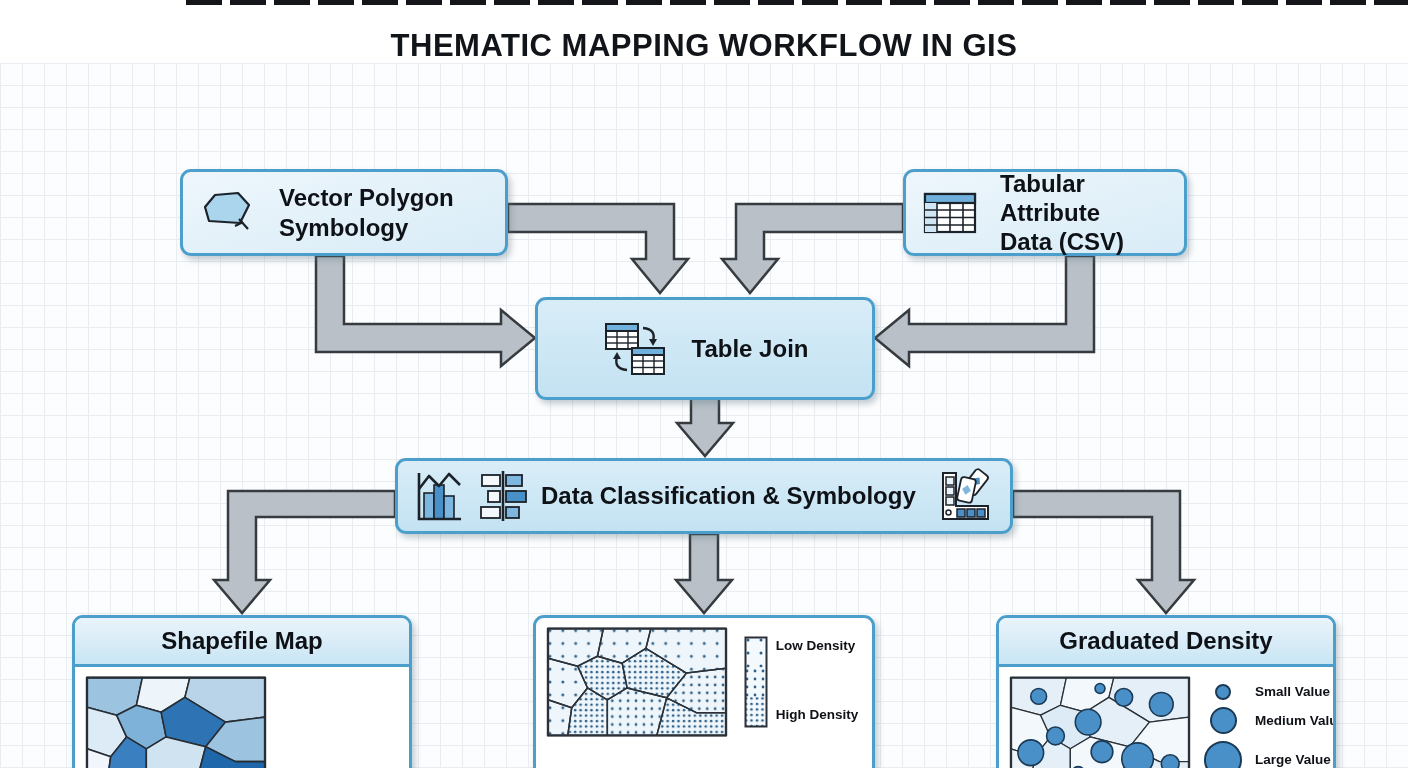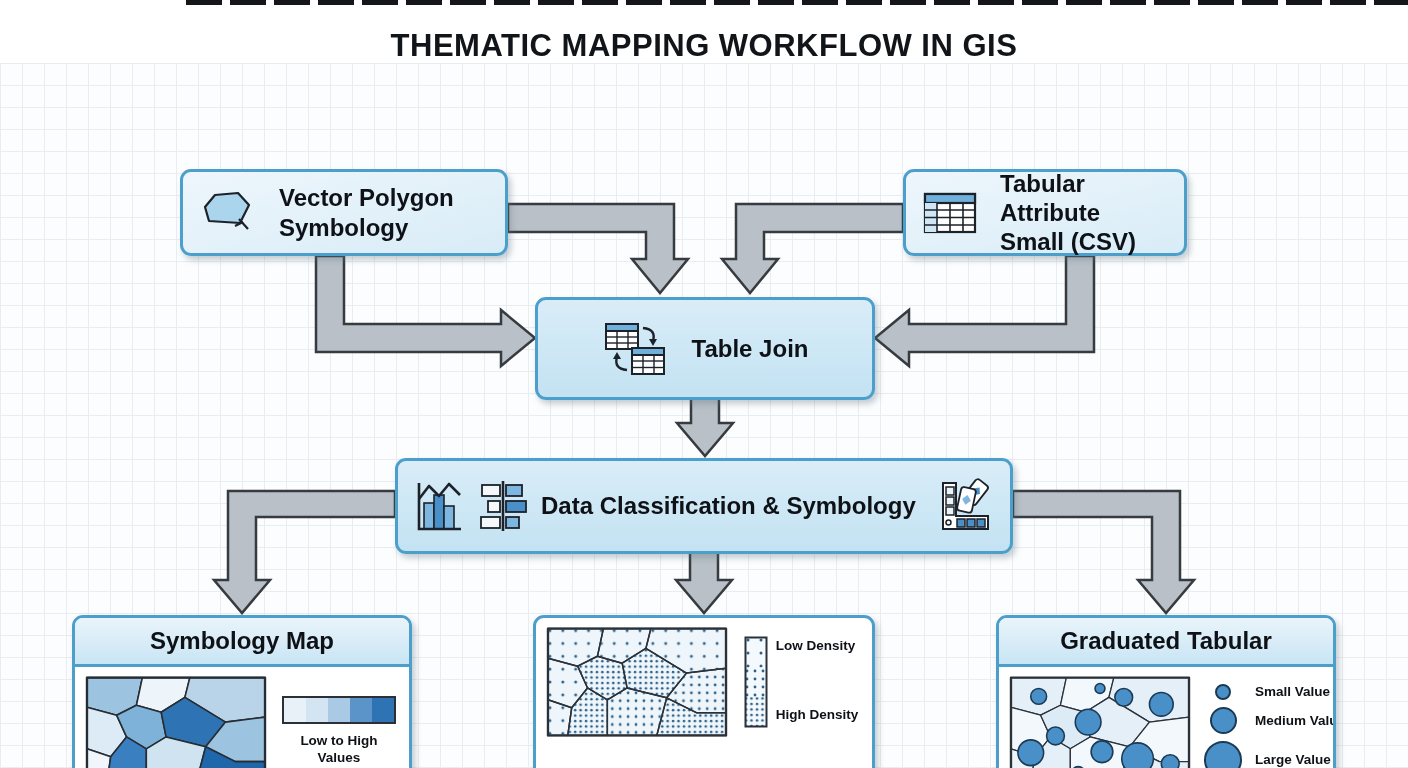--- a/index.html
+++ b/index.html
@@ -33,21 +33,21 @@
     box-shadow:3px 4px 6px rgba(90,115,130,.35);
     display:flex;align-items:center;box-sizing:border-box;
   }
   .node-light{background:linear-gradient(165deg,#eef6fc 0%,#d8ecf7 100%);}
   .node-med{background:linear-gradient(180deg,#d9edf8 0%,#c3e2f2 100%);}
   .node .icon{flex:none;display:flex;align-items:center;justify-content:center;}
   .node-label{font-size:24px;font-weight:700;line-height:1.22;color:#0e1116;}
   #node-vector{left:180px;top:106px;width:328px;height:87px;gap:24px;padding-left:18px;}
   #node-tabular{left:903px;top:106px;width:284px;height:87px;gap:22px;padding-left:16px;}
   #node-join{left:535px;top:234px;width:340px;height:103px;gap:24px;justify-content:center;}
-  #node-class{left:395px;top:395px;width:618px;height:96px;gap:13px;padding:0 15px;}
+  #node-class{left:395px;top:395px;width:618px;height:76px;gap:13px;padding:0 15px;}
   #node-class .palette-wrap{margin-left:auto;}
 
   .panel{
     position:absolute;z-index:2;border:3px solid #4d9fcb;border-radius:11px;background:#ffffff;
     box-shadow:3px 4px 6px rgba(90,115,130,.35);box-sizing:border-box;overflow:hidden;
     width:340px;height:180px;top:552px;
   }
   #panel-choropleth{left:72px;}
   #panel-dot{left:533px;width:342px;}
   #panel-grad{left:996px;}
@@ -129,21 +129,21 @@
           <line x1="15" y1="13" x2="15" y2="42" stroke="#1c222a" stroke-width="1.6"></line>
           <line x1="28" y1="13" x2="28" y2="42" stroke="#1c222a" stroke-width="1.6"></line>
           <line x1="41" y1="13" x2="41" y2="42" stroke="#1c222a" stroke-width="1.6"></line>
           <line x1="3" y1="20" x2="53" y2="20" stroke="#1c222a" stroke-width="1.6"></line>
           <line x1="3" y1="27.5" x2="53" y2="27.5" stroke="#1c222a" stroke-width="1.6"></line>
           <line x1="3" y1="35" x2="53" y2="35" stroke="#1c222a" stroke-width="1.6"></line>
         </svg>
       </span>
       <span class="node-label">
         <span>Tabular Attribute</span><br>
-        <span>Small (CSV)</span>
+        <span>Data (CSV)</span>
       </span>
     </div>
 
     <div class="node node-med" id="node-join">
       <span class="icon">
         <svg width="66" height="58" viewBox="0 0 66 58" xmlns="http://www.w3.org/2000/svg">
           <g>
             <rect x="4" y="4" width="32" height="25" fill="#ffffff" stroke="#1c222a" stroke-width="2"></rect>
             <rect x="4" y="4" width="32" height="7" fill="#6fb0dc" stroke="#1c222a" stroke-width="2"></rect>
             <line x1="15" y1="11" x2="15" y2="29" stroke="#1c222a" stroke-width="1.4"></line>
@@ -207,52 +207,39 @@
           <circle cx="11.5" cy="44.5" r="2.5" fill="#ffffff" stroke="#1c222a" stroke-width="1.5"></circle>
           <rect x="20" y="41" width="8" height="8" fill="#4a90c8" stroke="#1c222a" stroke-width="1.5"></rect>
           <rect x="30" y="41" width="8" height="8" fill="#4a90c8" stroke="#1c222a" stroke-width="1.5"></rect>
           <rect x="40" y="41" width="8" height="8" fill="#4a90c8" stroke="#1c222a" stroke-width="1.5"></rect>
         </svg>
       </span>
     </div>
 
     <div class="panel" id="panel-choropleth">
       <div class="panel-header">
-        <span>Symbology Map</span>
+        <span>Shapefile Map</span>
       </div>
       <div class="panel-body">
         <svg class="map-svg" width="182" height="112" viewBox="0 0 184 112" xmlns="http://www.w3.org/2000/svg">
           <g stroke="#272d34" stroke-width="1.6" stroke-linejoin="round">
             <polygon points="2,2 58,2 52,30 32,40 2,32" fill="#9cc3e0"></polygon>
             <polygon points="58,2 106,2 101,22 77,37 52,30" fill="#edf4fa"></polygon>
             <polygon points="106,2 182,2 182,42 142,47 101,22" fill="#b9d4e9"></polygon>
             <polygon points="2,32 32,40 42,62 26,82 2,74" fill="#dcebf5"></polygon>
             <polygon points="32,40 52,30 77,37 82,62 62,74 42,62" fill="#7fb2d9"></polygon>
             <polygon points="77,37 101,22 142,47 122,72 82,62" fill="#2e74b5"></polygon>
             <polygon points="142,47 182,42 182,87 152,87 122,72" fill="#9cc3e0"></polygon>
             <polygon points="2,74 26,82 22,110 2,110" fill="#f0f6fb"></polygon>
             <polygon points="26,82 42,62 62,74 62,110 22,110" fill="#3a7fbf"></polygon>
             <polygon points="62,74 82,62 122,72 112,110 62,110" fill="#cfe3f1"></polygon>
             <polygon points="122,72 152,87 182,87 182,110 112,110" fill="#1f67ab"></polygon>
             <rect x="2" y="2" width="180" height="108" fill="none" stroke-width="2.4"></rect>
           </g>
         </svg>
-        <div class="choro-legend">
-          <div class="ramp">
-            <div style="background: rgb(233, 241, 248);"></div>
-            <div style="background: rgb(211, 228, 242);"></div>
-            <div style="background: rgb(169, 201, 229);"></div>
-            <div style="background: rgb(91, 148, 201);"></div>
-            <div style="background: rgb(46, 116, 181);"></div>
-          </div>
-          <div class="cap">
-            <span>Low to High</span><br>
-            <span>Values</span>
-          </div>
-        </div>
       </div>
     </div>
 
     <div class="panel" id="panel-dot">
       <div class="panel-body">
         <svg class="map-svg" width="182" height="112" viewBox="0 0 184 112" xmlns="http://www.w3.org/2000/svg">
           <defs>
             <pattern id="dotS" width="13" height="13" patternUnits="userSpaceOnUse">
               <circle cx="4" cy="4" r="1.5" fill="#2d6089"></circle>
             </pattern>
@@ -290,21 +277,21 @@
           <div class="labels">
             <span class="lo">Low Density</span>
             <span class="hi">High Density</span>
           </div>
         </div>
       </div>
     </div>
 
     <div class="panel" id="panel-grad">
       <div class="panel-header">
-        <span>Graduated Tabular</span>
+        <span>Graduated Density</span>
       </div>
       <div class="panel-body">
         <svg class="map-svg" width="182" height="112" viewBox="0 0 184 112" xmlns="http://www.w3.org/2000/svg">
           <g stroke="#2a3138" stroke-width="1.3" stroke-linejoin="round">
             <polygon points="2,2 58,2 52,30 32,40 2,32" fill="#e4eff8"></polygon>
             <polygon points="58,2 106,2 101,22 77,37 52,30" fill="#f2f8fc"></polygon>
             <polygon points="106,2 182,2 182,42 142,47 101,22" fill="#e4eff8"></polygon>
             <polygon points="2,32 32,40 42,62 26,82 2,74" fill="#f2f8fc"></polygon>
             <polygon points="32,40 52,30 77,37 82,62 62,74 42,62" fill="#dcebf5"></polygon>
             <polygon points="77,37 101,22 142,47 122,72 82,62" fill="#e4eff8"></polygon>

